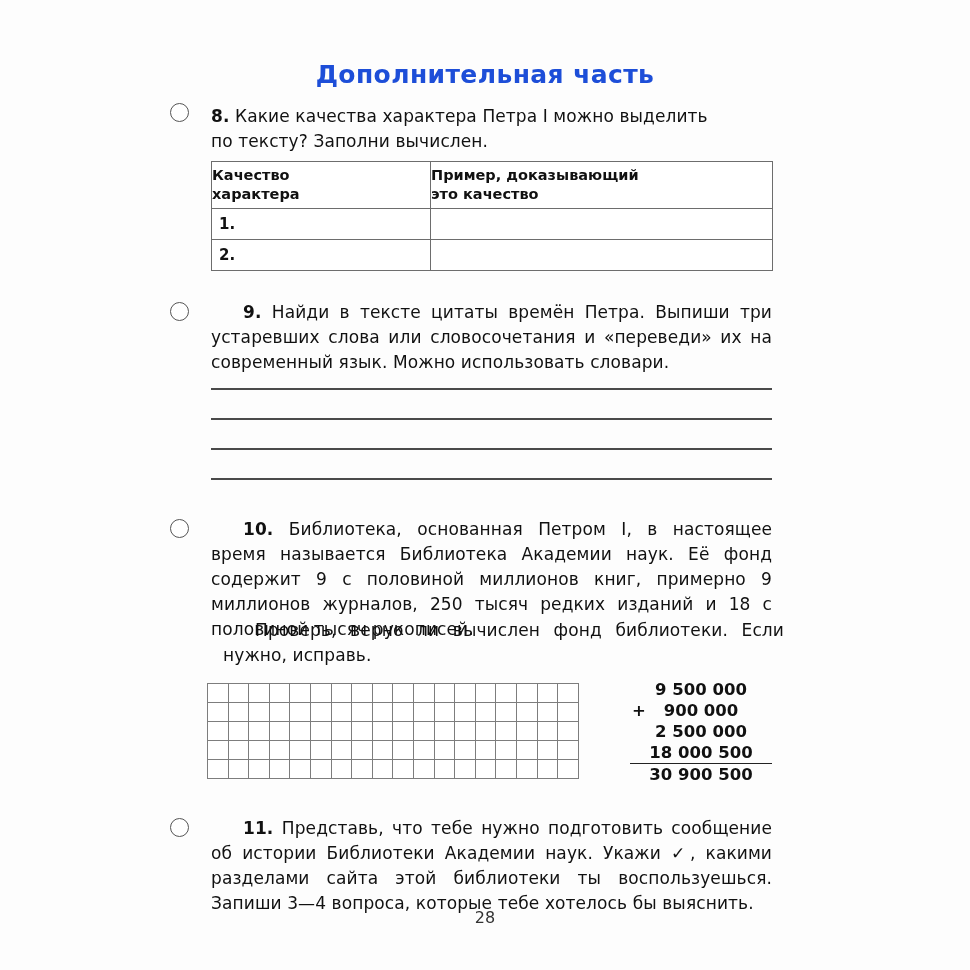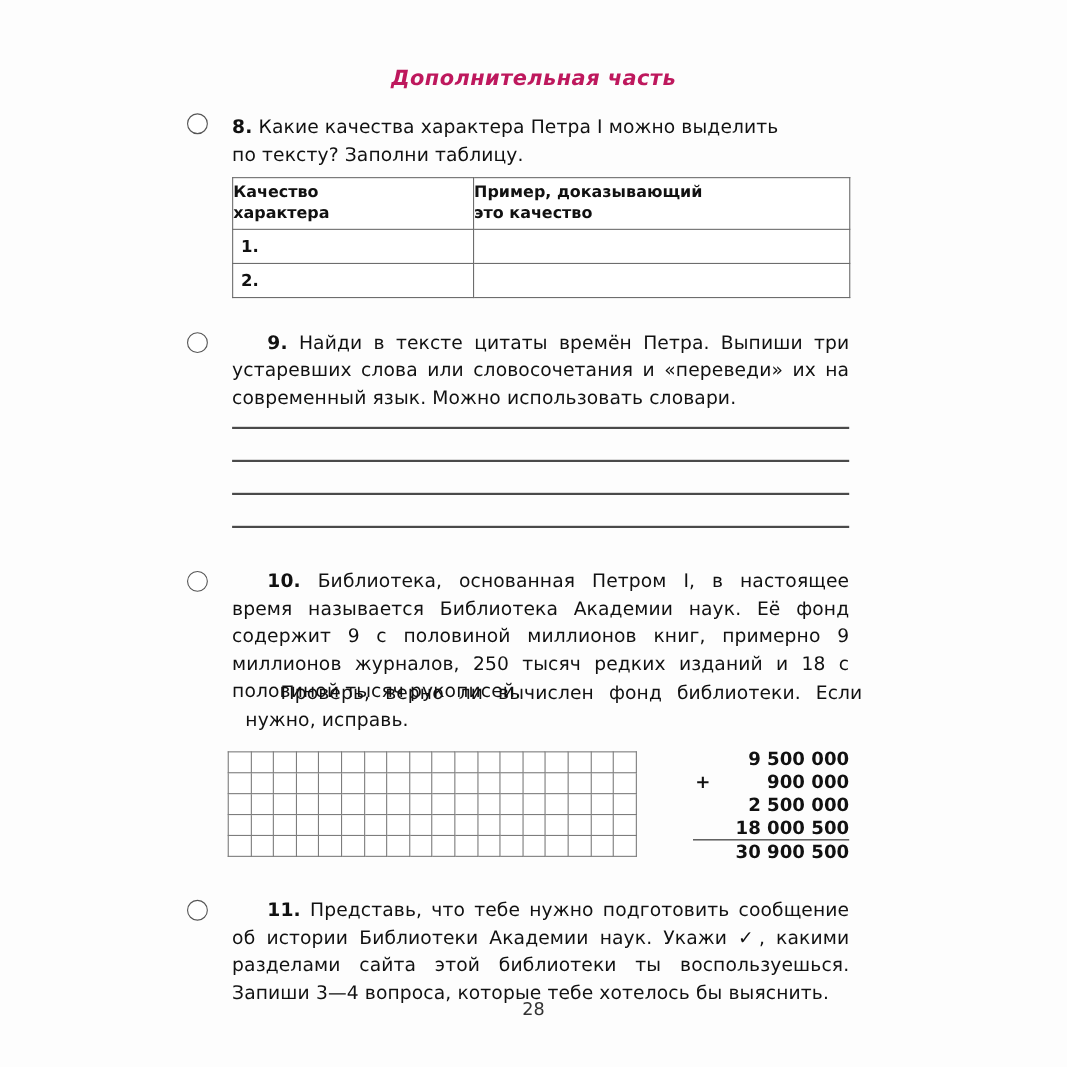--- a/index.html
+++ b/index.html
@@ -24,25 +24,24 @@
     background: #fdfdfd;
   }
 
   
   .section-title {
     position: absolute;
     left: 0;
     top: 60px;
     width: 970px;
     text-align: center;
-    font-size: 19px;
+    font-size: 25px;
     font-weight: bold;
     letter-spacing: 0.4px;
-    color: #be185d;
-    font-style: italic;
+    color: #1d4ed8;
   }
 
   
   .q-marker {
     position: absolute;
     width: 19px;
     height: 19px;
     border: 1.6px solid #555;
     border-radius: 50%;
     background: #fff;
@@ -126,21 +125,21 @@
     top: 679px;
     width: 142px;
     font-size: 16.5px;
     font-weight: bold;
     line-height: 21px;
     color: #111;
   }
   .sum-row {
     position: relative;
     height: 21px;
-    text-align: right;
+    text-align: center;
     white-space: nowrap;
   }
   .sum-row .op {
     position: absolute;
     left: 2px;
     top: 0;
     font-weight: bold;
   }
   .sum-row.ruled { border-bottom: 1.8px solid #222; }
 
@@ -161,21 +160,21 @@
 <div class="page">
 
   <div class="section-title">
     <span>Дополнительная часть</span>
   </div>
 
   <div class="q-marker" style="left:170px; top:103px;"></div>
   <div class="q-body" style="top:104px;">
     <span class="qnum">8.</span>
     <span>Какие качества характера Петра I можно выделить</span><br>
-    <span>по тексту? Заполни таблицу.</span>
+    <span>по тексту? Заполни вычислен.</span>
   </div>
 
   <table class="char-table">
     <colgroup>
         <col style="width:219px">
         <col style="width:342px">
       </colgroup>
     <thead>
       <tr>
         <th>

